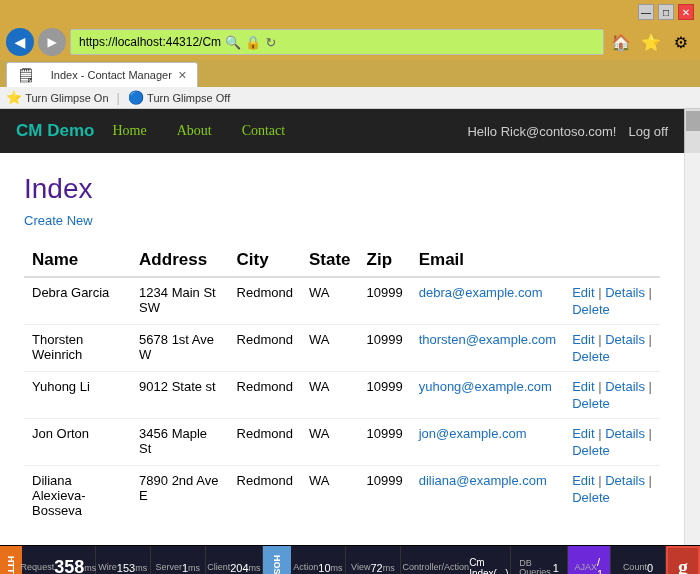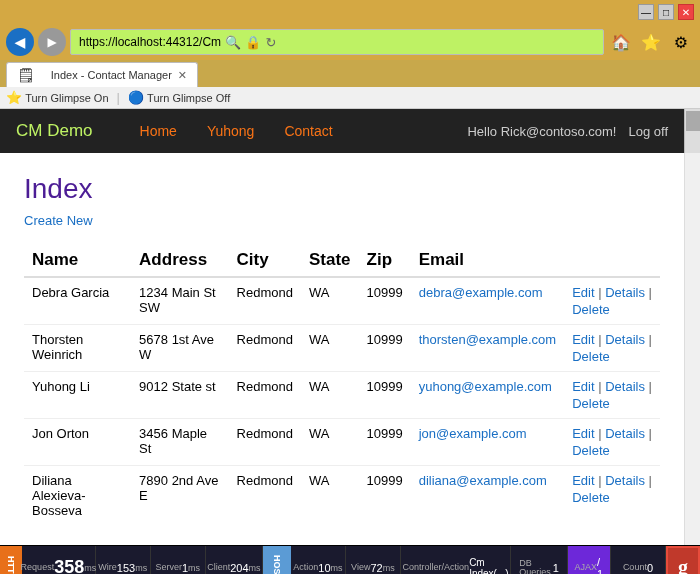--- a/index.html
+++ b/index.html
@@ -31,23 +31,23 @@
     .tab .tab-close { font-size: 11px; color: #666; cursor: pointer; margin-left: auto; }
 
     
     .bookmarks-bar { background: #f0f0f0; border-bottom: 1px solid #ccc; padding: 3px 6px; display: flex; align-items: center; gap: 8px; }
     .bookmark-item { display: flex; align-items: center; gap: 3px; font-size: 11px; color: #333; cursor: pointer; }
     .bookmark-icon { font-size: 13px; }
     .separator-v { color: #bbb; }
 
     
     .app-navbar { background: #222; color: white; padding: 0 16px; display: flex; align-items: center; height: 44px; }
-    .brand { font-size: 17px; font-weight: normal; color: #bef264; margin-right: 33px; }
+    .brand { font-size: 17px; font-weight: bold; color: #14b8a6; margin-right: 4px; }
     .nav-links { display: flex; gap: 2px; }
-    .nav-link { color: #f97316; padding: 12px 14px; font-size: 14px; cursor: pointer; text-decoration: none; }
+    .nav-link { color: #84cc16; padding: 12px 14px; font-size: 14px; cursor: pointer; text-decoration: none; font-family: Liberation Serif, serif; }
     .nav-right { margin-left: auto; display: flex; align-items: center; gap: 12px; color: #ccc; font-size: 13px; }
     .nav-right a { color: #ccc; cursor: pointer; }
     .scrollbar-right { width: 16px; background: #ddd; border-left: 1px solid #bbb; display: flex; align-items: flex-start; justify-content: center; }
     .scroll-thumb { width: 14px; height: 20px; background: #aaa; margin-top: 2px; }
 
     
     .page-wrapper { display: flex; background: white; }
     .page-content { flex: 1; padding: 20px 24px; }
 
     .page-title { font-size: 28px; font-weight: 300; color: #4c1d95; margin-bottom: 8px; }
@@ -121,21 +121,21 @@
     <span class="bookmark-icon">🔵</span>
     <span>Turn Glimpse Off</span>
   </div>
 </div>
 
 <div style="display:flex;">
   <div class="app-navbar" style="flex:1;">
     <span class="brand">CM Demo</span>
     <div class="nav-links">
       <a class="nav-link">Home</a>
-      <a class="nav-link">Yuhong</a>
+      <a class="nav-link">About</a>
       <a class="nav-link">Contact</a>
     </div>
     <div class="nav-right">
       <span>Hello Rick@contoso.com!</span>
       <a>Log off</a>
     </div>
   </div>
   <div class="scrollbar-right">
     <div class="scroll-thumb"></div>
   </div>

